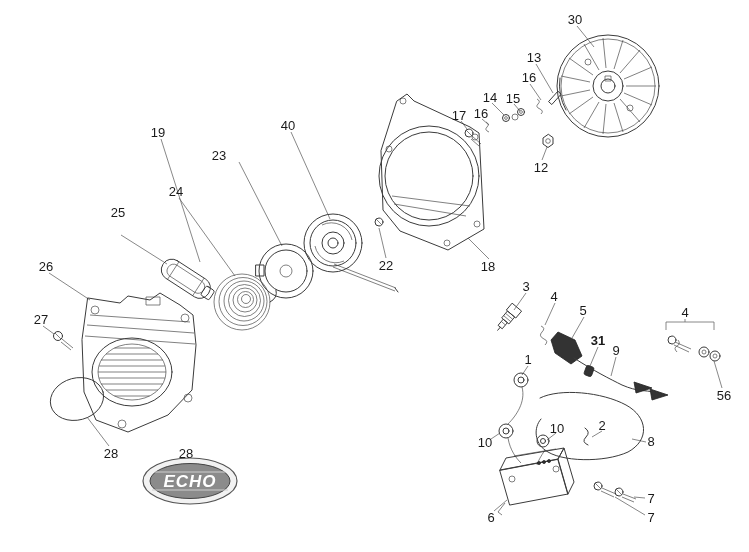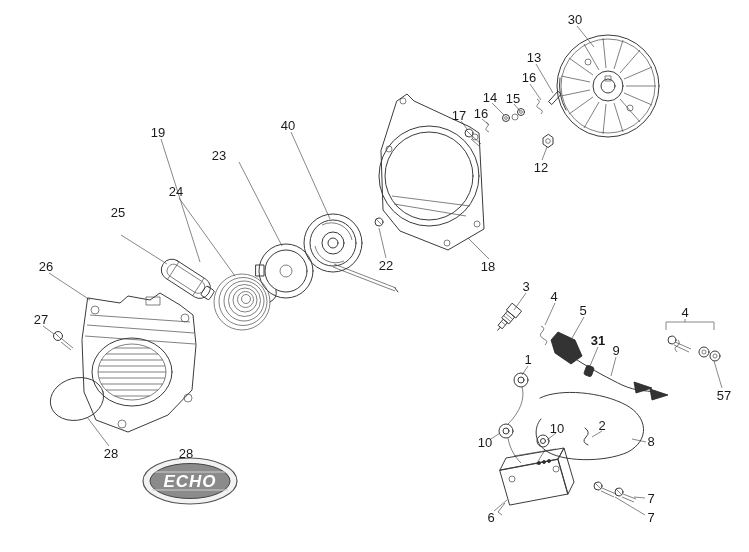--- a/index.html
+++ b/index.html
@@ -303,21 +303,21 @@
       <div class="callout" style="left: 41px; top: 319px;">27</div>
       <div class="callout" style="left: 386px; top: 265px;">22</div>
       <div class="callout" style="left: 488px; top: 266px;">18</div>
       <div class="callout" style="left: 526px; top: 286px;">3</div>
       <div class="callout" style="left: 554px; top: 296px;">4</div>
       <div class="callout" style="left: 583px; top: 310px;">5</div>
       <div class="callout" style="left: 685px; top: 312px;">4</div>
       <div class="callout" style="left: 598px; top: 340px; font-weight: bold;">31</div>
       <div class="callout" style="left: 616px; top: 350px;">9</div>
       <div class="callout" style="left: 528px; top: 359px;">1</div>
-      <div class="callout" style="left: 724px; top: 395px;">57</div>
+      <div class="callout" style="left: 724px; top: 395px;">56</div>
       <div class="callout" style="left: 602px; top: 425px;">2</div>
       <div class="callout" style="left: 651px; top: 441px;">8</div>
       <div class="callout" style="left: 485px; top: 442px;">10</div>
       <div class="callout" style="left: 557px; top: 428px;">10</div>
       <div class="callout" style="left: 111px; top: 453px;">28</div>
       <div class="callout" style="left: 186px; top: 453px;">28</div>
       <div class="callout" style="left: 491px; top: 517px;">6</div>
       <div class="callout" style="left: 651px; top: 498px;">7</div>
       <div class="callout" style="left: 651px; top: 517px;">7</div>
     </div>

